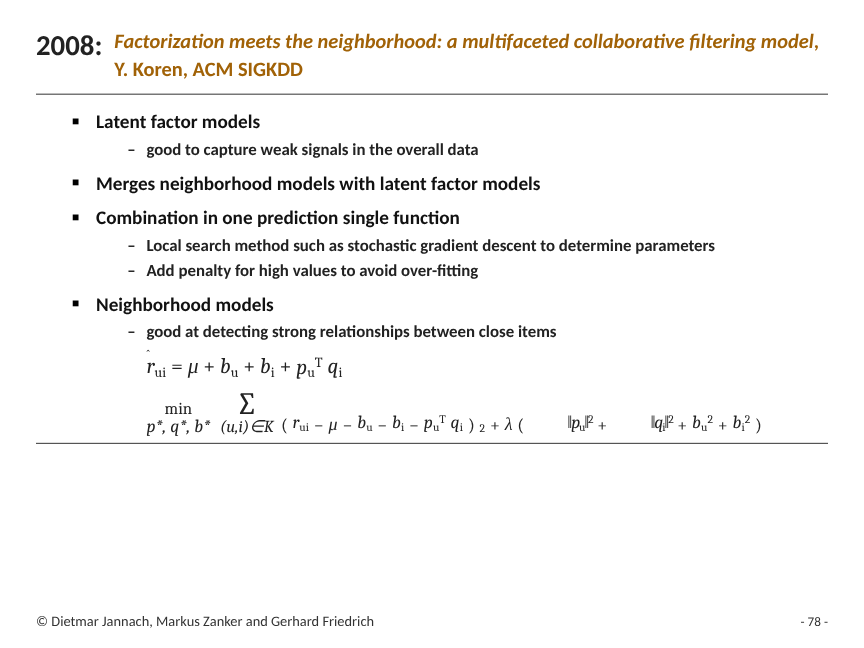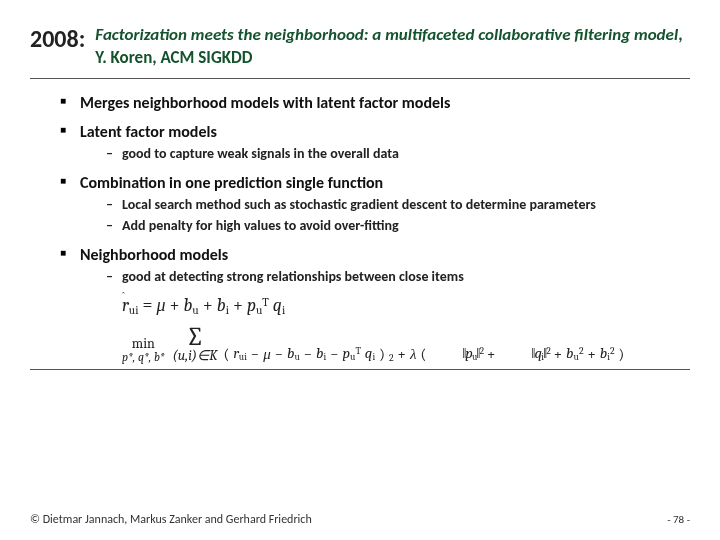--- a/index.html
+++ b/index.html
@@ -26,21 +26,21 @@
   .year {
     font-size: 24px;
     font-weight: 700;
     color: #222;
     flex: 0 0 auto;
     line-height: 1.25;
   }
   .paper-title {
     font-size: 17px;
     font-weight: 700;
-    color: #14532d;
+    color: #a16207;
     line-height: 1.35;
   }
   .paper-title .ital {
     font-style: italic;
   }
   .hr {
     border: none;
     border-top: 1px solid #555;
     margin: 8px 0 14px 0;
   }
@@ -128,58 +128,58 @@
   .sumsym .sig { font-size: 26px; }
   .sumsym .lim { font-size: 14px; font-style: italic; }
   .minblock {
     display: inline-flex;
     flex-direction: column;
     align-items: center;
     line-height: 1.0;
     margin-right: 2px;
   }
   .minblock .op { font-size: 14px; }
-  .minblock .sub { font-size: 12px; font-style: italic; }
+  .minblock .sub { font-size: 15px; font-style: italic; }
   .norm { letter-spacing: -1px; padding-left: 32px; }
   .footer {
     position: absolute;
     left: 30px;
     right: 30px;
     bottom: 14px;
     display: flex;
     justify-content: space-between;
-    align-items: center;
+    align-items: flex-start;
     font-size: 12px;
     color: #333;
   }
   .pagenum { font-size: 11px; color: #333; }
 </style>
 </head>
 <body>
 
 <div class="slide">
 
   <div class="header-row">
     <div class="year">2008:</div>
     <div class="paper-title">
       <span class="ital">Factorization meets the neighborhood: a multifaceted collaborative filtering model</span><span>, Y. Koren, ACM SIGKDD</span>
     </div>
   </div>
 
   <hr class="hr">
 
   <ul class="outer">
-    <li>Merges neighborhood models with latent factor models</li>
-
     <li>
       <span>Latent factor models</span>
       <ul class="inner">
         <li>good to capture weak signals in the overall data</li>
       </ul>
     </li>
+
+    <li>Merges neighborhood models with latent factor models</li>
 
     <li>
       <span>Combination in one prediction single function</span>
       <ul class="inner">
         <li>Local search method such as stochastic gradient descent to determine parameters</li>
         <li>Add penalty for high values to avoid over-fitting</li>
       </ul>
     </li>
 
     <li>

